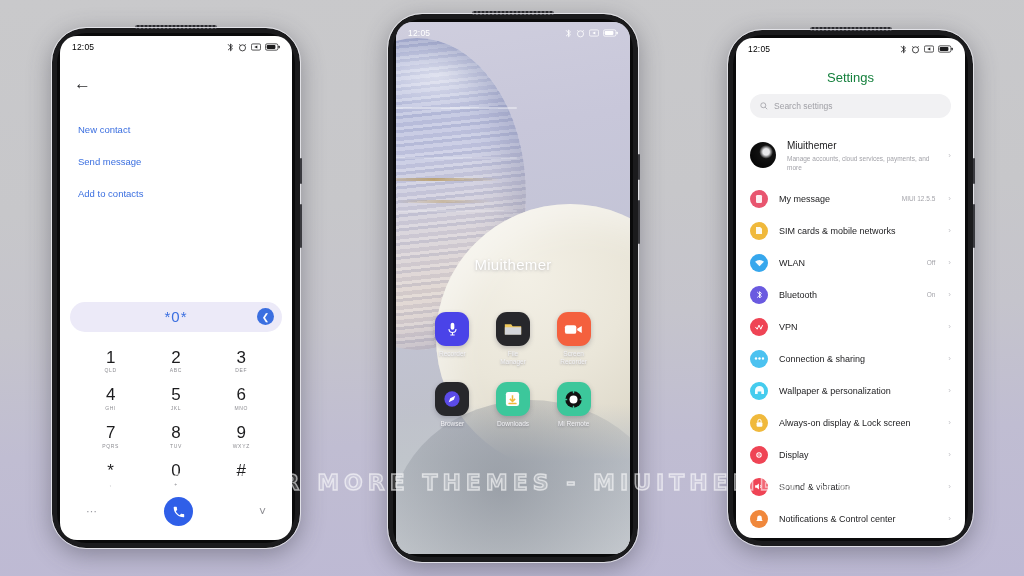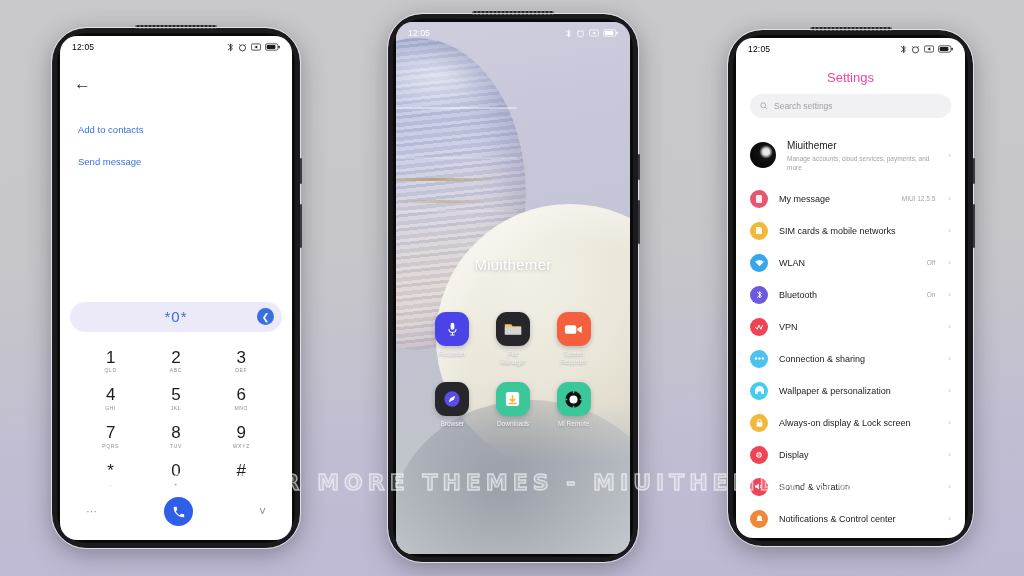--- a/index.html
+++ b/index.html
@@ -104,21 +104,21 @@
   .app { text-align:center; }
   .app .ic { width:34px; height:34px; border-radius:11px; margin:0 auto 4px;
              display:flex; align-items:center; justify-content:center;
              box-shadow:0 2px 5px rgba(60,60,80,.28); }
   .app .lb { font-size:6.5px; color:#f2f2f5; line-height:1.25;
              text-shadow:0 1px 2px rgba(70,70,90,.45); }
 
   
   #phone-right .screen { background:#fff; }
   .set-scroll { position:absolute; inset:0; padding-top:22px; }
-  .set-title { text-align:center; font-size:13px; color:#ec4899; padding:10px 12px 9px; }
+  .set-title { text-align:center; font-size:13px; color:#15803d; padding:10px 12px 9px; }
   .set-search { margin:0 14px 12px; height:24px; border-radius:12px; background:#f1f1f3;
                 display:flex; align-items:center; gap:6px; padding:0 10px; }
   .set-search .ph { font-size:8.5px; color:#a0a0a6;text-align:center; }
   .srow { display:flex; align-items:center; padding:7px 14px; gap:11px; }
   .srow .ic { width:18px; height:18px; border-radius:50%; flex:0 0 18px;
               display:flex; align-items:center; justify-content:center; }
   .srow .tx { flex:1; min-width:0; }
   .srow .nm { font-size:9px; color:#1c1c1e; line-height:1.35; }
   .srow .sub { font-size:6.5px; color:#a3a3a9; line-height:1.4; margin-top:1px; }
   .srow .val { font-size:6.5px; color:#a3a3a9; margin-right:2px; }
@@ -163,22 +163,23 @@
               <rect x="16.2" y="3" width="1.5" height="3" rx=".7" fill="#1c1c1e"></rect>
             </svg>
         </span>
       </div>
 
       <div class="dial-head">
         <span class="back">←</span>
       </div>
 
       <div class="quick-actions">
+        <div>New contact</div>
+        <div>Send message</div>
         <div>Add to contacts</div>
-        <div>Send message</div>
       </div>
 
       <div class="dial-spacer"></div>
 
       <div class="numfield">
         <span class="num">*0*</span>
         <span class="bks">❮</span>
       </div>
 
       <div class="keypad">

